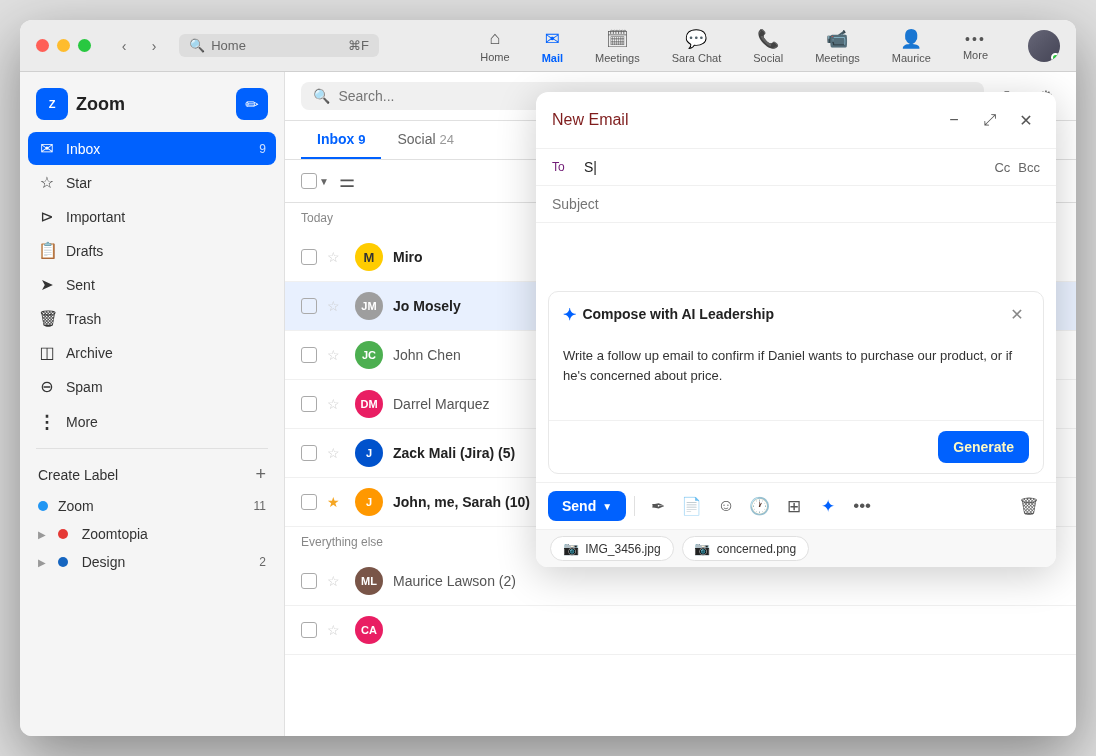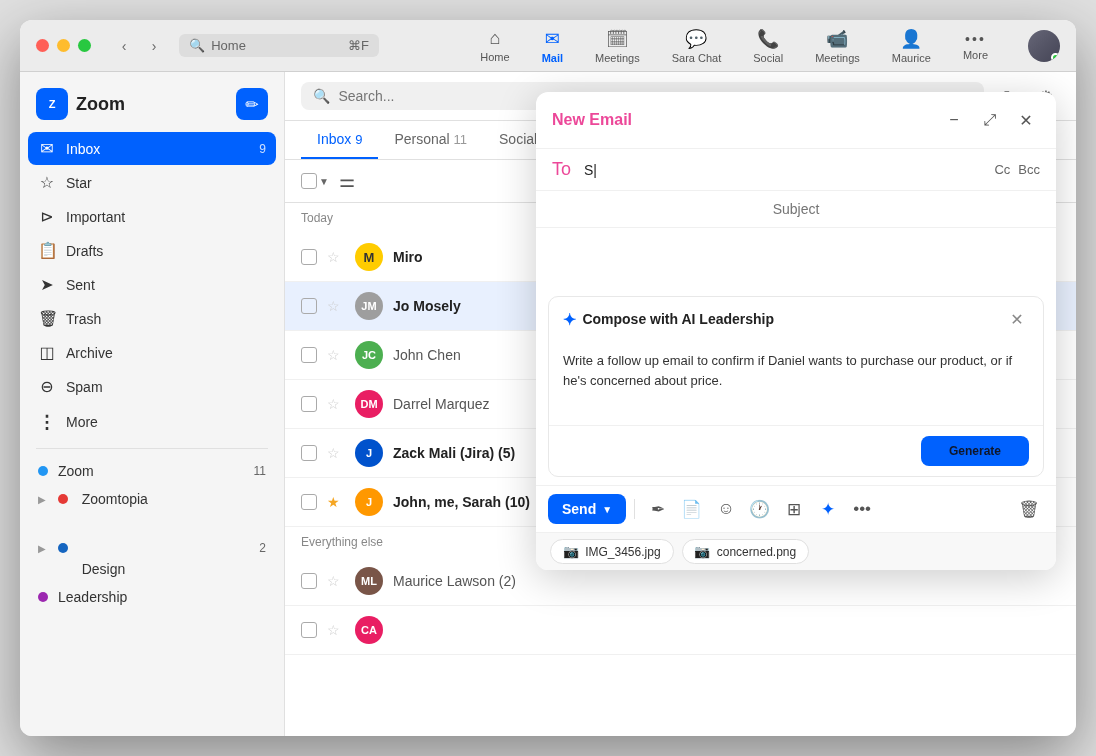--- a/index.html
+++ b/index.html
@@ -47,57 +47,57 @@
     .label-count { margin-left: auto; font-size: 12px; color: #666; }
     .label-arrow { font-size: 10px; color: #999; }
     .content { flex: 1; display: flex; flex-direction: column; overflow: hidden; position: relative; }
     .content-header { padding: 10px 16px; border-bottom: 1px solid #e0e0e0; background: white; }
     .search-full { display: flex; align-items: center; background: #f0f0f0; border-radius: 8px; padding: 6px 12px; gap: 8px; }
     .search-full input { background: none; border: none; outline: none; font-size: 14px; color: #333; flex: 1; }
     .header-actions { display: flex; align-items: center; gap: 8px; margin-left: auto; }
     .icon-btn { width: 28px; height: 28px; background: none; border: none; cursor: pointer; display: flex; align-items: center; justify-content: center; color: #666; font-size: 16px; border-radius: 4px; }
     .tabs-row { display: flex; align-items: center; padding: 0 16px; border-bottom: 1px solid #e0e0e0; background: white; gap: 0; }
     .email-tab { padding: 10px 16px; font-size: 14px; cursor: pointer; color: #666; border-bottom: 2px solid transparent; white-space: nowrap; }
-    .email-tab.active { color: #0061fe; border-bottom-color: #0061fe; font-weight: 400; }
+    .email-tab.active { color: #0061fe; border-bottom-color: #0061fe; font-weight: 700; }
     .email-tab .tab-count { color: #999; font-size: 13px; }
     .email-tab.active .tab-count { color: #0061fe; }
     .list-toolbar { display: flex; align-items: center; padding: 8px 16px; background: white; border-bottom: 1px solid #e0e0e0; gap: 8px; }
     .checkbox-area { display: flex; align-items: center; gap: 2px; }
     .checkbox { width: 16px; height: 16px; border: 1.5px solid #aaa; border-radius: 3px; cursor: pointer; display: flex; align-items: center; justify-content: center; }
     .filter-btn { background: none; border: none; cursor: pointer; color: #555; font-size: 18px; padding: 2px; }
     .email-list { flex: 1; overflow-y: auto; background: white; }
     .section-label { padding: 8px 16px; font-size: 12px; color: #888; font-weight: 500; }
     .email-row { display: flex; align-items: center; padding: 10px 16px; gap: 10px; border-bottom: 1px solid #f0f0f0; cursor: pointer; }
     .email-row.selected { background: #e8f0fe; }
     .email-row .row-check { width: 16px; height: 16px; border: 1.5px solid #aaa; border-radius: 3px; flex-shrink: 0; }
     .email-row .row-star { width: 18px; color: #ccc; font-size: 14px; flex-shrink: 0; }
     .email-row .row-star.starred { color: #f5a623; }
     .avatar-small { width: 28px; height: 28px; border-radius: 50%; flex-shrink: 0; display: flex; align-items: center; justify-content: center; font-size: 11px; font-weight: 700; color: white; }
     .email-info { flex: 1; min-width: 0; }
     .email-sender { font-size: 14px; font-weight: 600; color: #222; }
     .email-row.read .email-sender { font-weight: 400; color: #555; }
     .compose-overlay { position: absolute; right: 20px; top: 20px; width: 520px; background: white; border-radius: 12px; box-shadow: 0 8px 40px rgba(0,0,0,0.2); display: flex; flex-direction: column; z-index: 100; overflow: hidden; }
     .compose-titlebar { display: flex; align-items: center; justify-content: space-between; padding: 14px 16px; border-bottom: 1px solid #f0f0f0; }
-    .compose-title { font-size: 16px; font-weight: 700; color: #ec4899; }
+    .compose-title { font-size: 16px; font-weight: 400; color: #7f1d1d; }
     .compose-actions { display: flex; align-items: center; gap: 8px; }
     .compose-action-btn { background: none; border: none; cursor: pointer; color: #555; font-size: 16px; width: 28px; height: 28px; display: flex; align-items: center; justify-content: center; border-radius: 4px; }
     .compose-field { display: flex; align-items: center; padding: 10px 16px; border-bottom: 1px solid #f0f0f0; gap: 8px; }
-    .field-label { font-size: 18px; color: #ec4899; width: 24px; flex-shrink: 0; }
+    .field-label { font-size: 12px; color: #701a75; width: 24px; flex-shrink: 0; }
     .field-input { flex: 1; border: none; outline: none; font-size: 14px; color: #222; }
     .field-cc { display: flex; gap: 8px; }
     .cc-btn { background: none; border: none; cursor: pointer; font-size: 13px; color: #666; }
     .compose-body { min-height: 60px; padding: 10px 16px; }
     .ai-companion { margin: 8px 12px; border: 1px solid #e8e8e8; border-radius: 10px; overflow: hidden; }
     .ai-header { display: flex; align-items: center; justify-content: space-between; padding: 10px 14px; }
     .ai-title { display: flex; align-items: center; gap: 6px; font-size: 14px; font-weight: 600; color: #222; }
     .ai-icon { color: #0061fe; font-size: 16px; }
     .ai-close { background: none; border: none; cursor: pointer; font-size: 16px; color: #888; width: 24px; height: 24px; display: flex; align-items: center; justify-content: center; }
     .ai-textarea { width: 100%; border: none; padding: 10px 14px; font-size: 13px; color: #333; resize: none; outline: none; min-height: 80px; background: white; line-height: 1.5; }
     .ai-footer { display: flex; justify-content: flex-end; padding: 10px 14px; border-top: 1px solid #f0f0f0; }
-    .generate-btn { background: #0061fe; color: #0f172a; border: none; border-radius: 8px; padding: 8px 28px; font-size: 12px; font-weight: 600; cursor: pointer; }
+    .generate-btn { background: #0061fe; color: #fef9c3; border: none; border-radius: 8px; padding: 8px 15px; font-size: 14px; font-weight: 600; cursor: pointer; }
     .compose-toolbar { display: flex; align-items: center; padding: 8px 12px; border-top: 1px solid #f0f0f0; gap: 4px; }
     .send-btn { background: #0061fe; color: white; border: none; border-radius: 8px; padding: 7px 14px; font-size: 14px; font-weight: 600; cursor: pointer; display: flex; align-items: center; gap: 6px; }
     .send-btn-arrow { font-size: 10px; }
     .toolbar-sep { width: 1px; height: 20px; background: #e0e0e0; margin: 0 4px; }
     .toolbar-btn { background: none; border: none; cursor: pointer; color: #555; font-size: 17px; width: 30px; height: 30px; display: flex; align-items: center; justify-content: center; border-radius: 4px; }
     .toolbar-btn.ai { color: #0061fe; }
     .toolbar-trash { margin-left: auto; }
     .attachments-bar { display: flex; gap: 8px; padding: 6px 14px; border-top: 1px solid #f0f0f0; background: #f8f8f8; }
     .attachment-pill { display: flex; align-items: center; gap: 6px; background: white; border: 1px solid #e0e0e0; border-radius: 20px; padding: 4px 12px; font-size: 12px; color: #333; cursor: pointer; }
     .attachment-icon { font-size: 13px; color: #888; }
@@ -210,39 +210,39 @@
         </div>
         <div class="nav-item">
           <span class="nav-icon" style="font-size:18px;font-weight:700;">⋮</span>
           <span class="nav-label">More</span>
         </div>
       </div>
 
       <div class="sidebar-divider"></div>
 
       <div class="label-section">
+        <div class="label-header">
+          <span>Create Label</span>
+          <span style="font-size:18px;color:#666;">+</span>
+        </div>
         <div class="label-item">
           <div class="label-dot" style="background:#2196F3;"></div>
           <span>Zoom</span>
           <span class="label-count">11</span>
         </div>
         <div class="label-item">
           <span class="label-arrow">▶</span>
           <div class="label-dot" style="background:#e53935;margin-left:2px;"></div>
           <span style="margin-left:4px;">Zoomtopia</span>
         </div>
         <div class="label-item">
           <span class="label-arrow">▶</span>
           <div class="label-dot" style="background:#1565C0;margin-left:2px;"></div>
-          <span style="margin-left:4px;margin-top:42px;">Design</span>
+          <span style="margin-left:4px;">Design</span>
           <span class="label-count">2</span>
-        </div>
-        <div class="label-item">
-          <div class="label-dot" style="background:#9C27B0;"></div>
-          <span>Leadership</span>
         </div>
       </div>
     </div>
 
     <div class="content">
 
       <div class="content-header">
         <div class="search-full-wrapper">
           <div class="search-full" style="flex:1;">
             <span style="color:#888;font-size:14px;">🔍</span>
@@ -251,23 +251,20 @@
           <div class="header-actions">
             <button class="icon-btn">↻</button>
             <button class="icon-btn">⚙</button>
           </div>
         </div>
       </div>
 
       <div class="tabs-row">
         <div class="email-tab active">
           <span>Inbox </span><span class="tab-count">9</span>
-        </div>
-        <div class="email-tab">
-          <span>Personal </span><span class="tab-count">11</span>
         </div>
         <div class="email-tab">
           <span>Social </span><span class="tab-count">24</span>
         </div>
       </div>
 
       <div class="list-toolbar">
         <div class="checkbox-area">
           <div class="checkbox"></div>
           <span style="font-size:10px;color:#666;cursor:pointer;">▼</span>
@@ -363,21 +360,21 @@
         <div class="compose-field">
           <span class="field-label">To</span>
           <input class="field-input" type="text" value="S|" style="">
           <div class="field-cc">
             <button class="cc-btn">Cc</button>
             <button class="cc-btn">Bcc</button>
           </div>
         </div>
 
         <div class="compose-field">
-          <input class="field-input" type="text" placeholder="Subject" style="padding-left: 0px; text-align: center;">
+          <input class="field-input" type="text" placeholder="Subject" style="padding-left: 0px;">
         </div>
 
         <div class="compose-body"></div>
 
         <div class="ai-companion">
           <div class="ai-header">
             <div class="ai-title">
               <span class="ai-icon">✦</span>
               <span>Compose with AI Leadership</span>
             </div>

